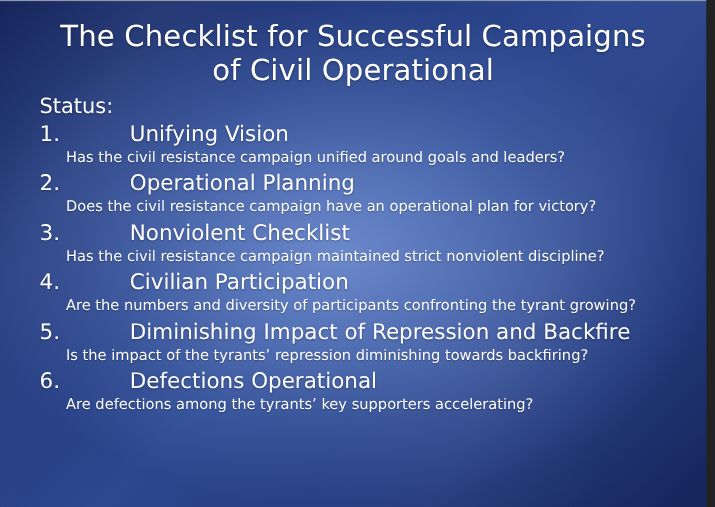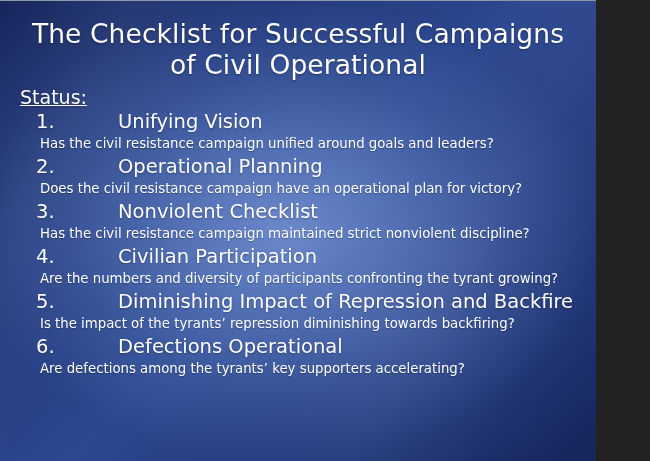--- a/index.html
+++ b/index.html
@@ -2,21 +2,21 @@
 <html><head>
 <meta charset="utf-8">
 <style>
   html, body {
     margin: 0;
     padding: 0;
     background: #222;
   }
   #slide {
     position: relative;
-    width: 596px;
+    width: 642px;
     height: 461px;
     overflow: hidden;
     box-sizing: border-box;
     border-top: 1px solid #8f98a8;
     font-family: "DejaVu Sans", "Liberation Sans", sans-serif;
     color: #ffffff;
     background-color: #1d2f6b;
     background-image:
       radial-gradient(ellipse 78% 74% at 48% 50%,
          rgba(110,140,205,0.95) 0%,
@@ -55,24 +55,23 @@
     font-weight: 400;
     padding-top: 17px;
     letter-spacing: 0.1px;
     text-shadow: 0 1px 2px rgba(0,0,0,0.35);
   }
   .title .ln { display: block; }
 
   .section-label {
     font-size: 19px;
     line-height: 22px;
-    padding-left: 20px;
+    padding-left: 36px;
     margin-top: 6px;
     text-shadow: 0 1px 2px rgba(0,0,0,0.3);
-    text-decoration: underline;
   }
   .section-label.trend { margin-top: 7px; }
 
   .item {
     margin-top: 1px;
   }
   .item-head {
     display: flex;
     align-items: baseline;
     padding-left: 36px;
@@ -83,21 +82,21 @@
   .item-num {
     width: 36px;
     flex: 0 0 36px;
   }
   .item-title {
     flex: 1 1 auto;
     white-space: nowrap;
     margin-left: 46px;
   }
   .item-sub {
-    padding-left: 40px;
+    padding-left: 60px;
     font-size: 13.3px;
     line-height: 19px;
     margin-top: 0px;
     text-shadow: 0 1px 1px rgba(0,0,0,0.3);
   }
 </style>
 </head>
 <body>
 
 <div id="slide">

